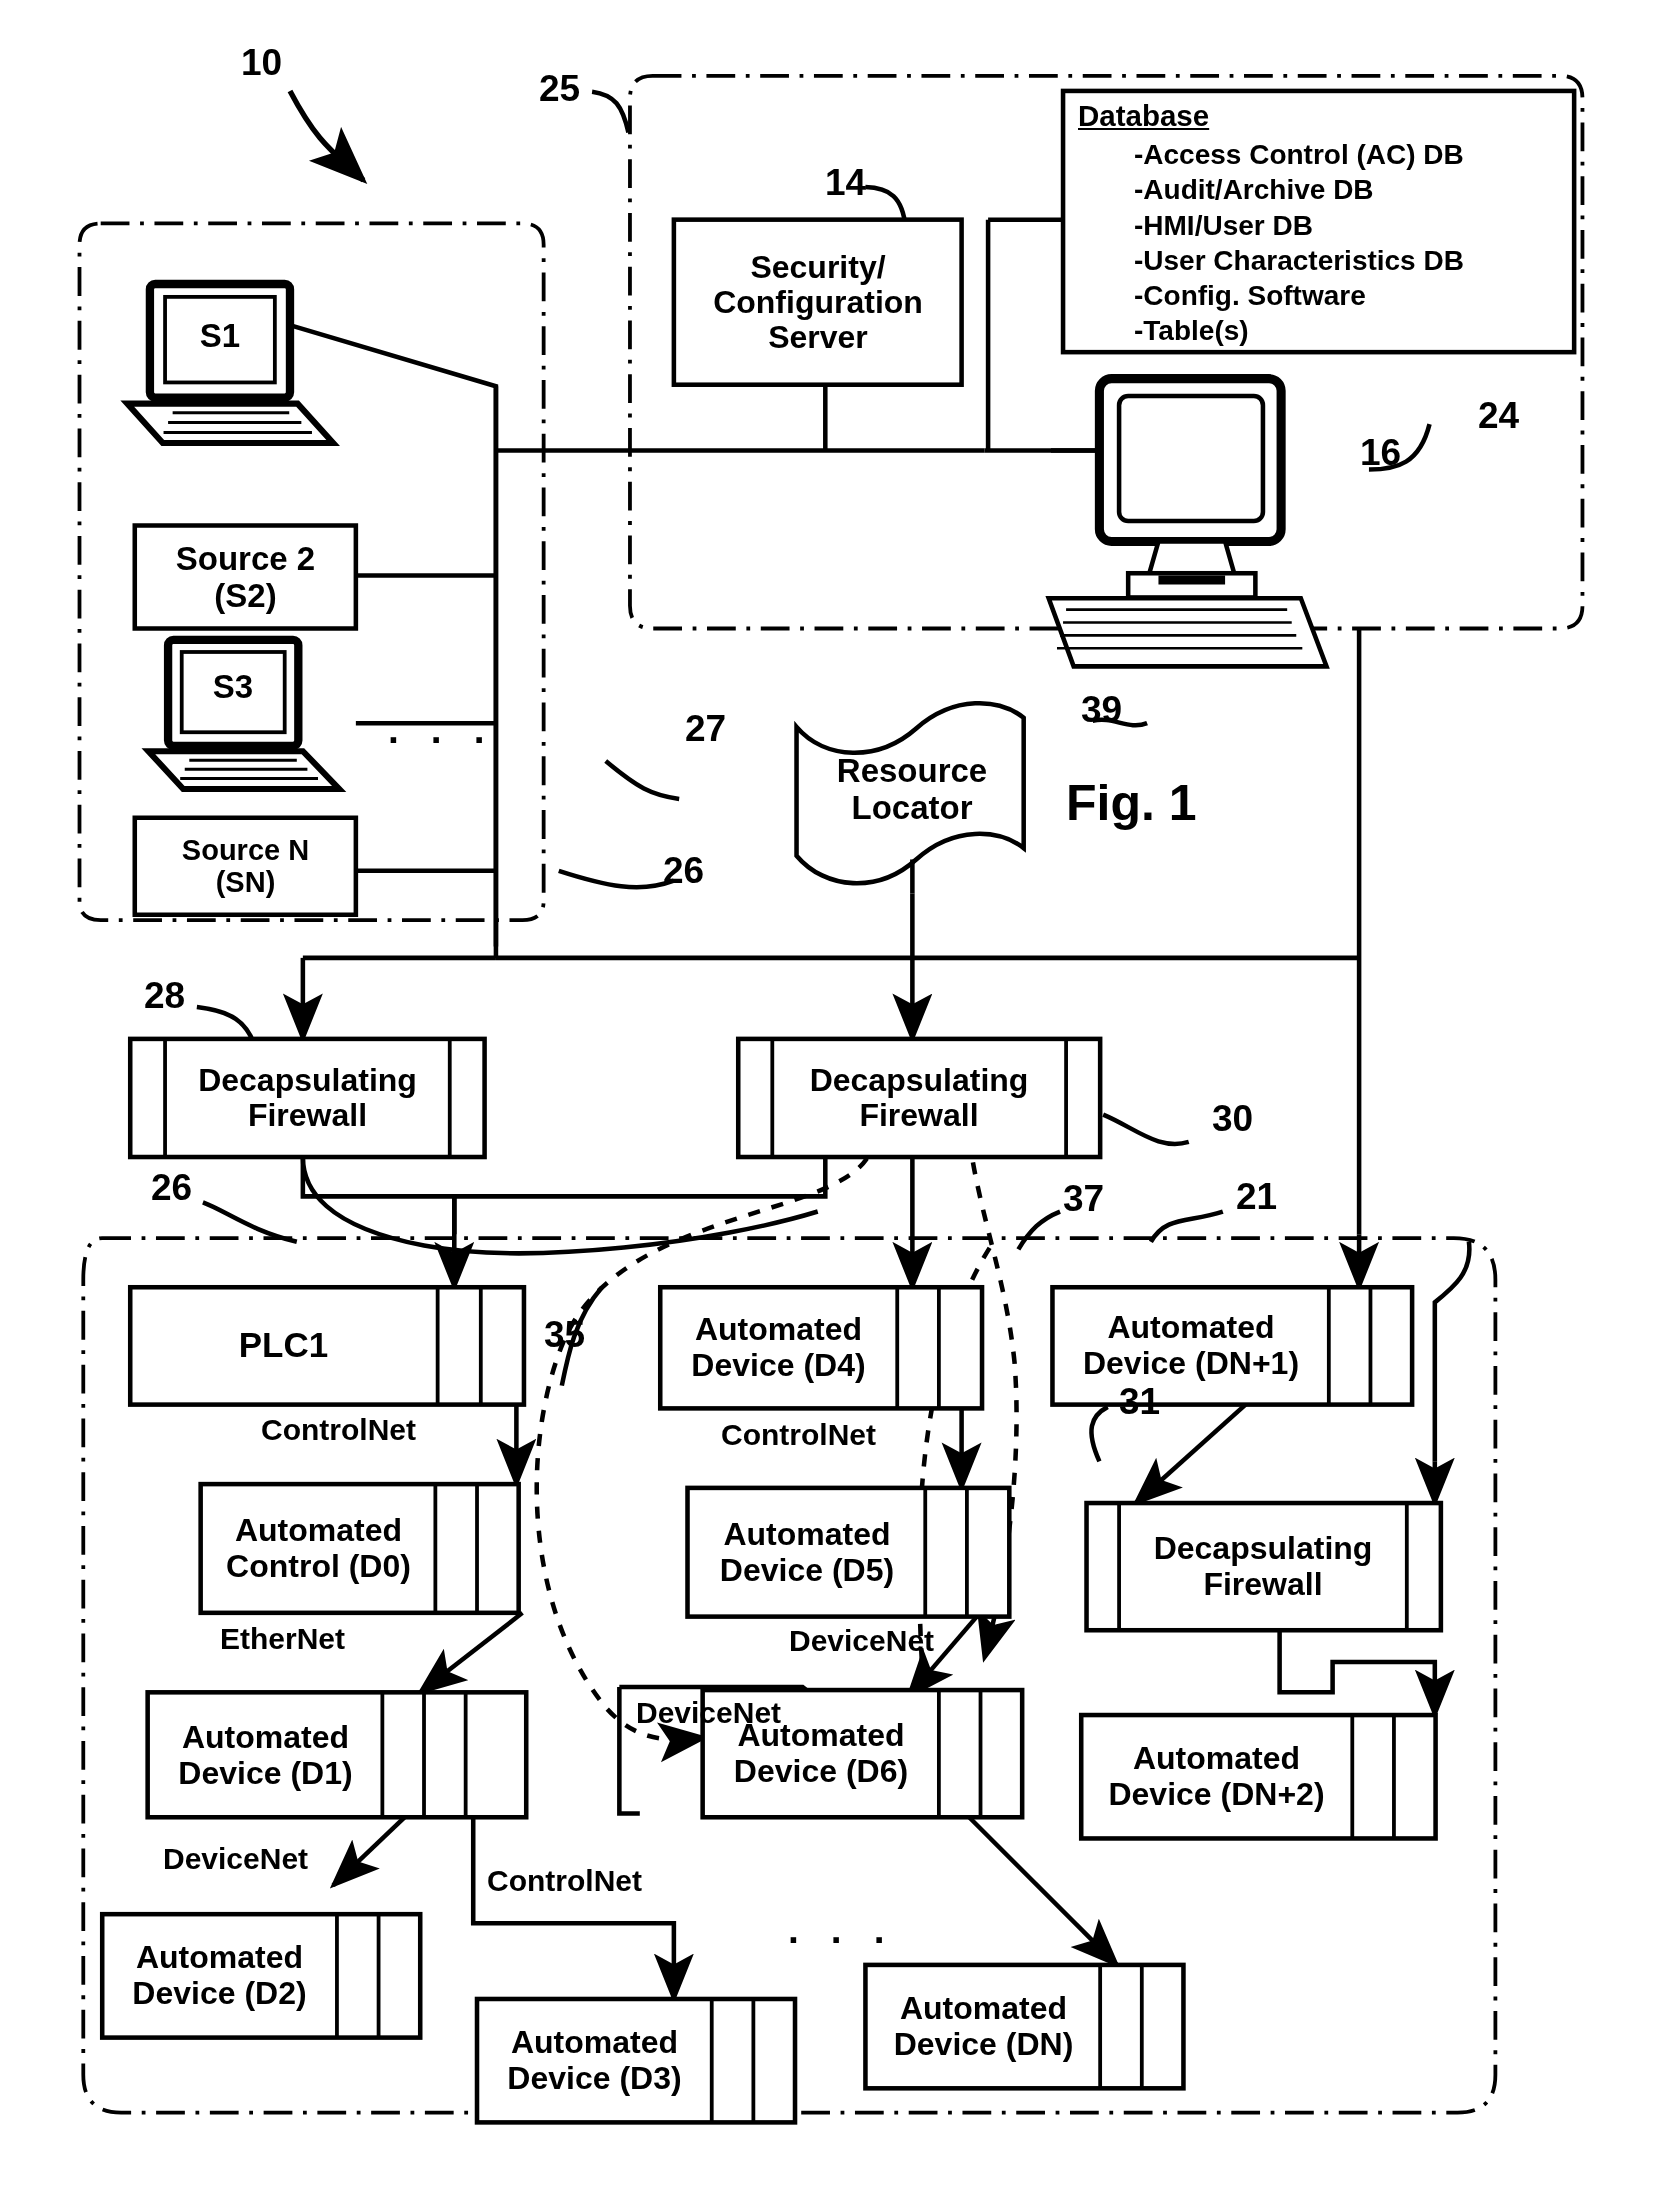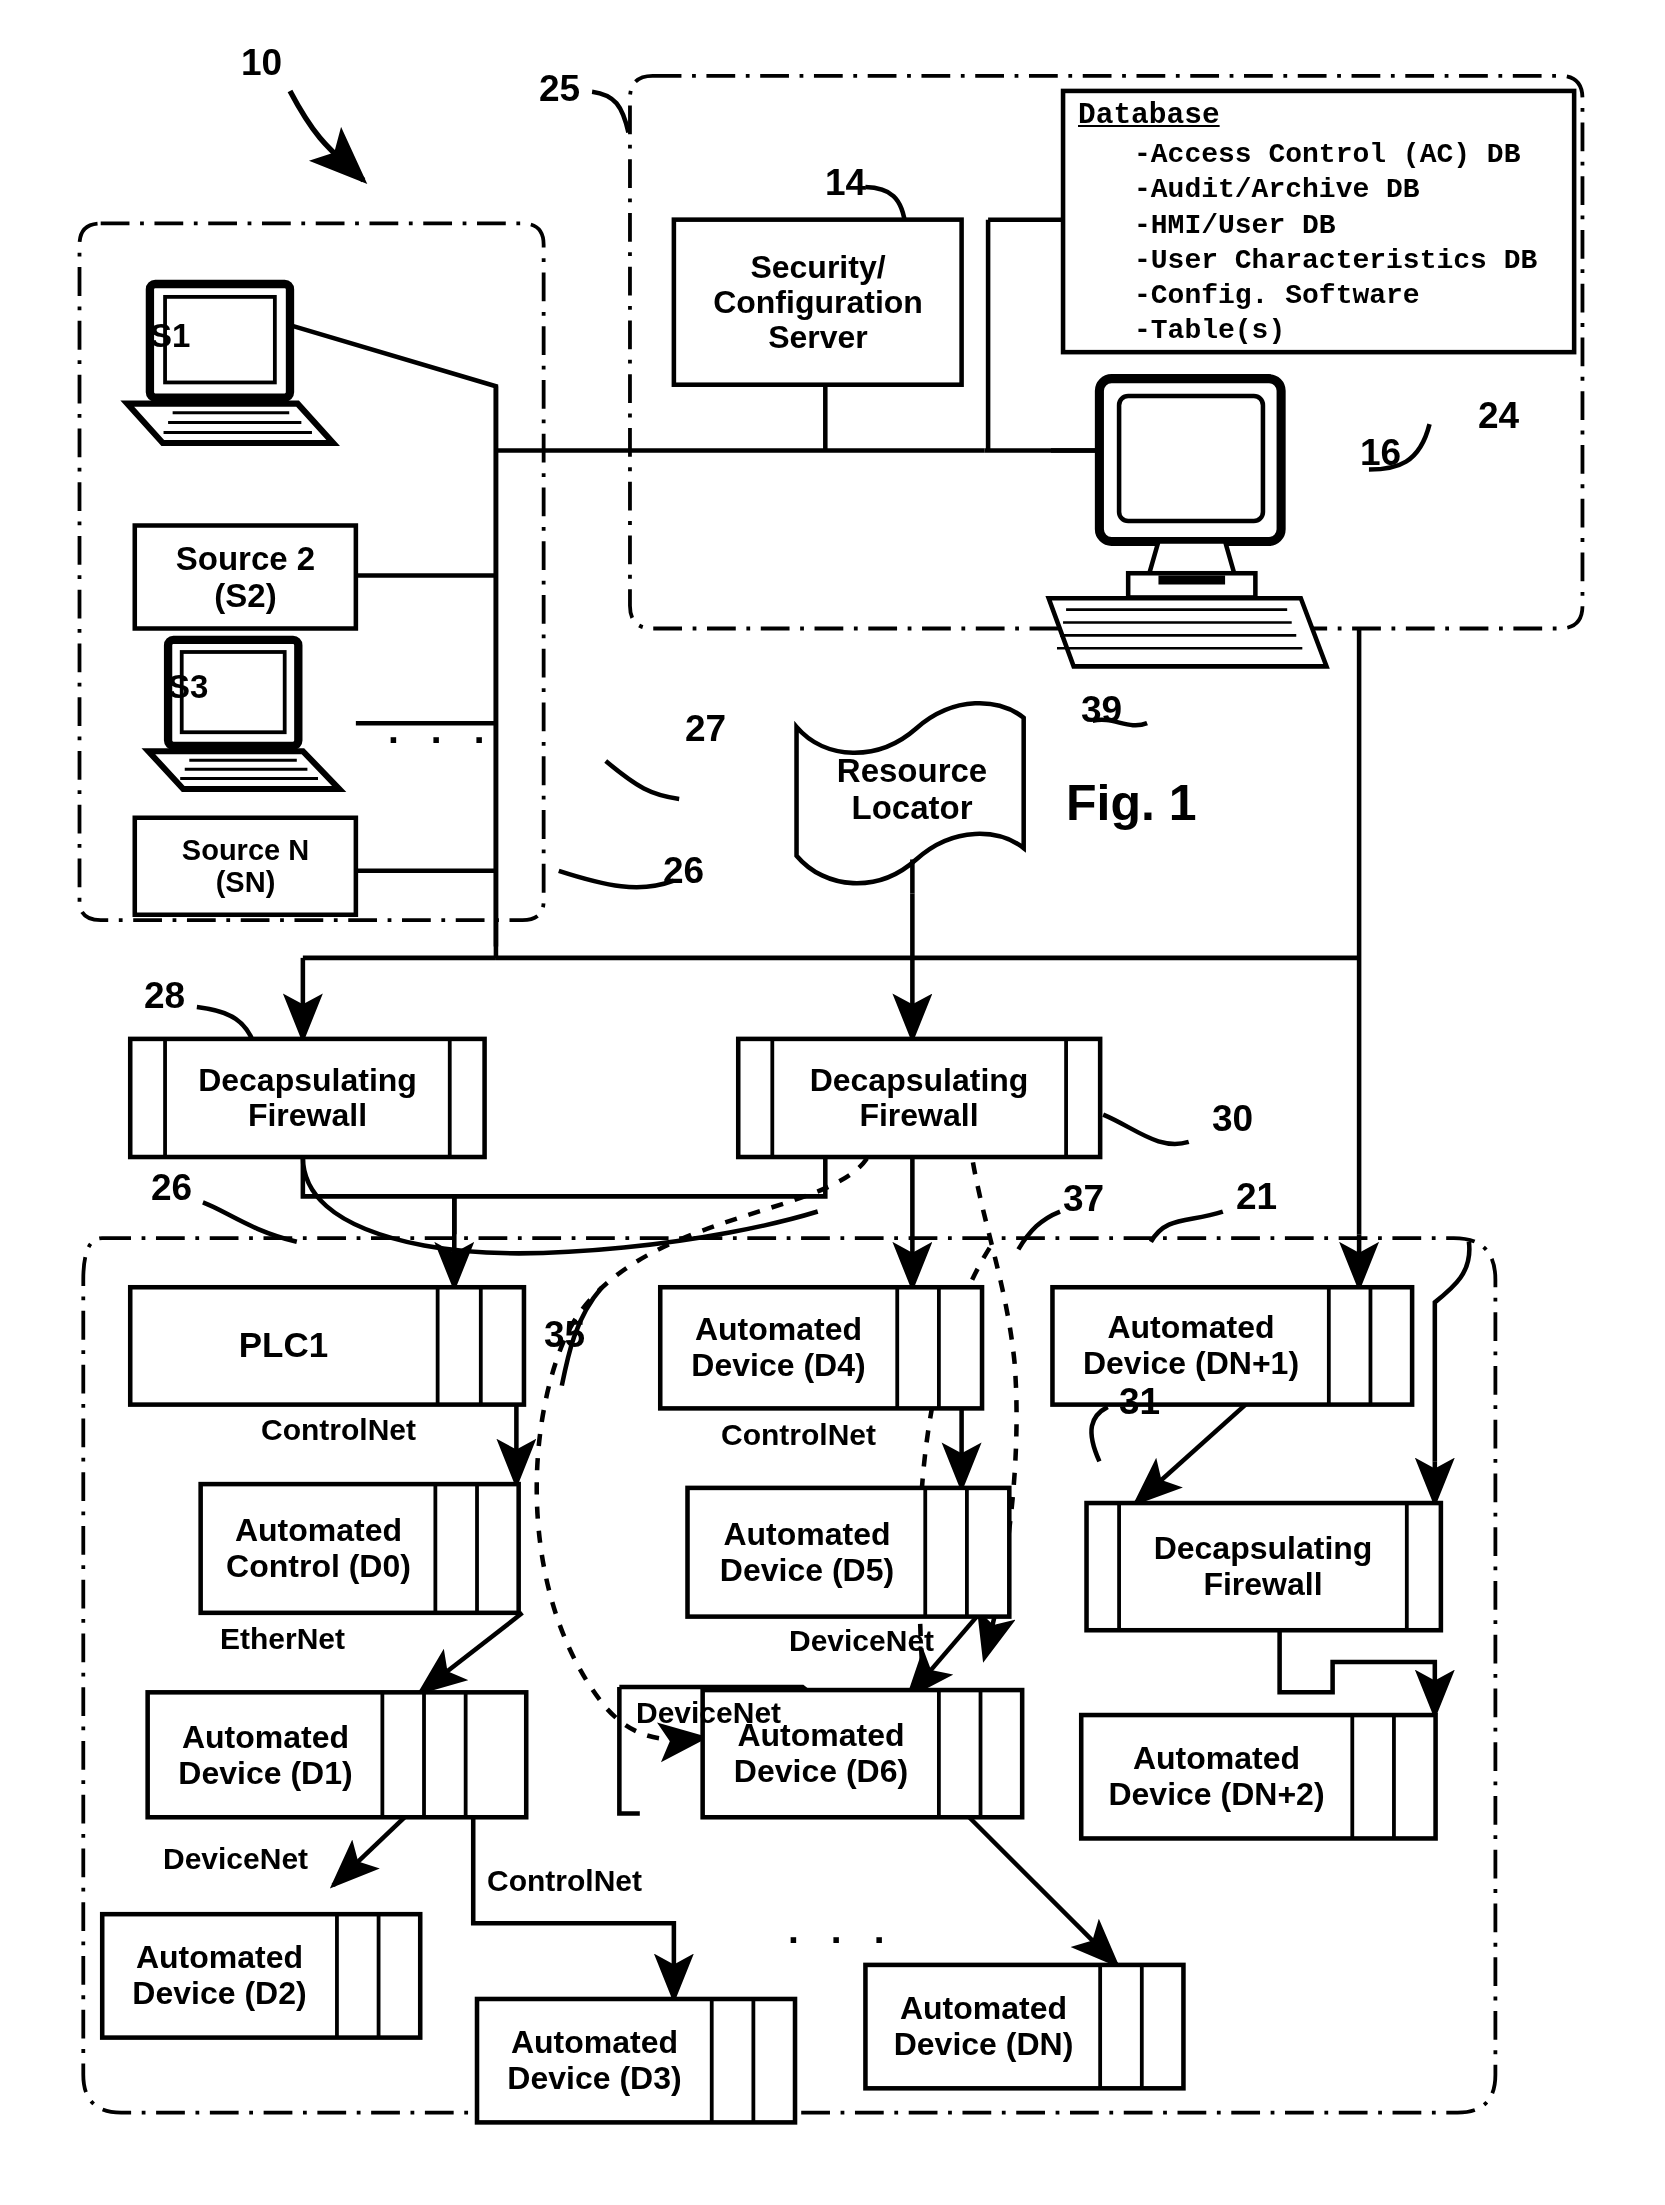--- a/index.html
+++ b/index.html
@@ -4,26 +4,26 @@
 <title>Fig. 1 — Patent Diagram</title>
 <style>
   html,body{margin:0;padding:0;background:#ffffff;}
   body{width:1665px;height:2205px;position:relative;overflow:hidden;
        font-family:"Liberation Sans", sans-serif;color:#000;}
   #stage{position:absolute;left:0;top:0;width:1665px;height:2205px;}
   svg.layer{position:absolute;left:0;top:0;width:1665px;height:2205px;overflow:visible;}
   .refnum{position:absolute;font-weight:bold;font-size:37px;line-height:1;}
   .boxtext{position:absolute;display:flex;align-items:center;justify-content:center;
            text-align:center;font-weight:bold;line-height:1.1;}
-  .dbtext{position:absolute;font-weight:bold;font-size:28px;line-height:1.26;font-family:Liberation Mono, monospace;}
+  .dbtext{position:absolute;font-weight:bold;font-size:28px;line-height:1.26;}
   .dbtitle{font-weight:bold;font-size:29.5px;text-decoration:underline;}
   .netlbl{position:absolute;font-weight:bold;font-size:30px;white-space:nowrap;}
   .figlbl{position:absolute;font-weight:bold;font-size:50px;}
   .dots{position:absolute;font-weight:bold;font-size:39px;letter-spacing:10.6px;}
-  .scr{position:absolute;font-weight:bold;font-size:33px;}
+  .scr{position:absolute;font-weight:bold;font-size:33px;text-align:center;}
 </style>
 </head>
 <body>
 
 <div id="stage">
 
   <svg class="layer" viewBox="0 0 2199 2912">
     <defs>
       <marker id="ah" markerWidth="11" markerHeight="11" refX="9.2" refY="4.2" orient="auto" markerUnits="strokeWidth">
         <path d="M0,0 L10,4.2 L0,8.4 L2.2,4.2 z" fill="#000"></path>

